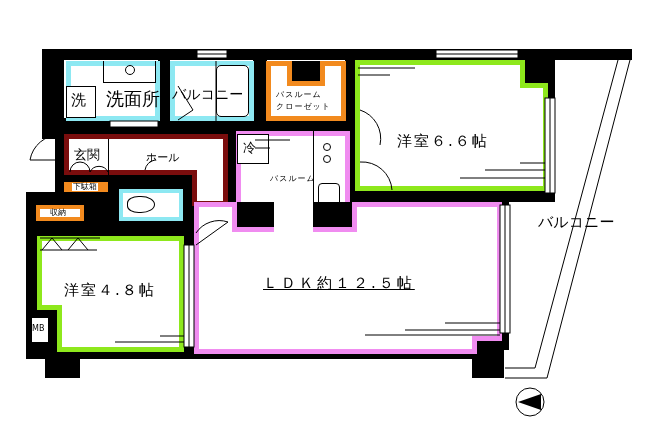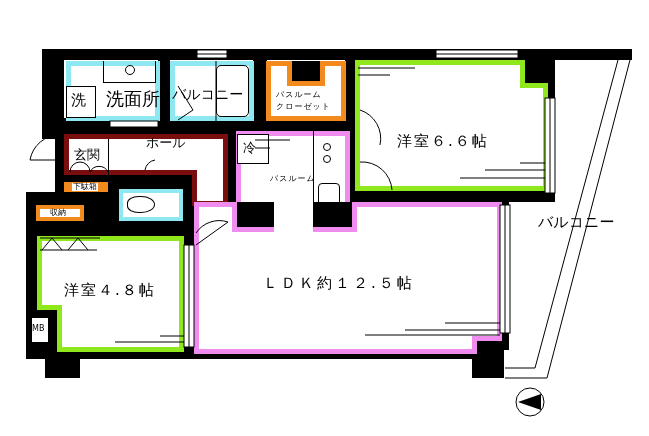--- a/index.html
+++ b/index.html
@@ -56,21 +56,21 @@
 
 <div class="room" style="left:355px;top:60px;width:193px;height:131px;border:5px solid #8ee81c;"></div>
 <div class="wall" style="left:520px;top:60px;width:28px;height:28px;border-left:5px solid #8ee81c;border-bottom:5px solid #8ee81c;box-sizing:border-box;"></div>
 <span class="lbl" style="left:397px;top:134px;font-size:15px;letter-spacing:2px;">洋室６.６帖</span>
 
 <div class="room" style="left:64px;top:134px;width:164px;height:40px;border:5px solid #7a0d0d;border-bottom:none;"></div>
 <div class="room" style="left:192px;top:170px;width:36px;height:36px;border:5px solid #7a0d0d;border-top:none;"></div>
 <div class="abs" style="left:64px;top:170px;width:133px;height:5px;background:#7a0d0d;"></div>
 <div class="abs" style="left:108px;top:139px;width:1px;height:36px;background:#000;"></div>
 <span class="lbl" style="left:74px;top:148px;font-size:13px;">玄関</span>
-<span class="lbl" style="left:146px;top:136px;font-size:13px;">ホール</span>
+<span class="lbl" style="left:146px;top:152px;font-size:11px;">ホール</span>
 
 <div class="room" style="left:64px;top:182px;width:44px;height:10px;background:#f28a1e;"></div>
 <span class="lbl" style="left:72px;top:183px;font-size:8px;color:#000;background:#fff;padding:0 1px;">下駄箱</span>
 
 <div class="room" style="left:119px;top:189px;width:64px;height:32px;border:4px solid #8de8f2;"></div>
 <div class="abs" style="left:127px;top:196px;width:28px;height:17px;border:1px solid #000;border-radius:50% 60% 60% 50%;"></div>
 
 <div class="room" style="left:236px;top:131px;width:114px;height:90px;border:5px solid #f08cf0;border-bottom:none;"></div>
 <div class="abs" style="left:237px;top:134px;width:32px;height:30px;border:1px solid #000;background:#fff;"></div>
 <span class="lbl" style="left:243px;top:141px;font-size:13px;">冷</span>
@@ -84,21 +84,21 @@
 <span class="lbl" style="left:50px;top:209px;font-size:8px;text-align:right;">収納</span>
 
 <div class="room" style="left:37px;top:236px;width:147px;height:116px;border:5px solid #8ee81c;"></div>
 <div class="wall" style="left:37px;top:305px;width:25px;height:47px;border-top:5px solid #8ee81c;border-right:5px solid #8ee81c;box-sizing:border-box;"></div>
 <span class="lbl" style="left:64px;top:283px;font-size:15px;letter-spacing:2px;">洋室４.８帖</span>
 
 <div class="room" style="left:194px;top:202px;width:308px;height:152px;border:5px solid #f08cf0;"></div>
 <div class="wall" style="left:232px;top:202px;width:125px;height:30px;border-bottom:5px solid #f08cf0;border-left:5px solid #f08cf0;border-right:5px solid #f08cf0;box-sizing:border-box;"></div>
 <div class="abs" style="left:274px;top:200px;width:39px;height:38px;background:#fff;"></div>
 <div class="wall" style="left:472px;top:336px;width:30px;height:18px;border-top:5px solid #f08cf0;border-left:5px solid #f08cf0;box-sizing:border-box;"></div>
-<span class="lbl" style="left:263px;top:276px;font-size:15px;letter-spacing:3px;">ＬＤＫ約１２.５帖</span>
+<span class="lbl" style="left:263px;top:276px;font-size:15px;letter-spacing:3px;text-decoration:underline;">ＬＤＫ約１２.５帖</span>
 
 <div class="abs" style="left:32px;top:318px;width:16px;height:24px;background:#fff;"></div>
 <span class="lbl" style="left:32px;top:325px;font-size:8px;">MB</span>
 
 <span class="lbl" style="left:538px;top:215px;font-size:15px;">バルコニー</span>
 
 <svg class="overlay" width="649" height="436">
 
   <g stroke="#000" stroke-width="1" fill="#fff">
     <rect x="197" y="50" width="30" height="8"></rect>

